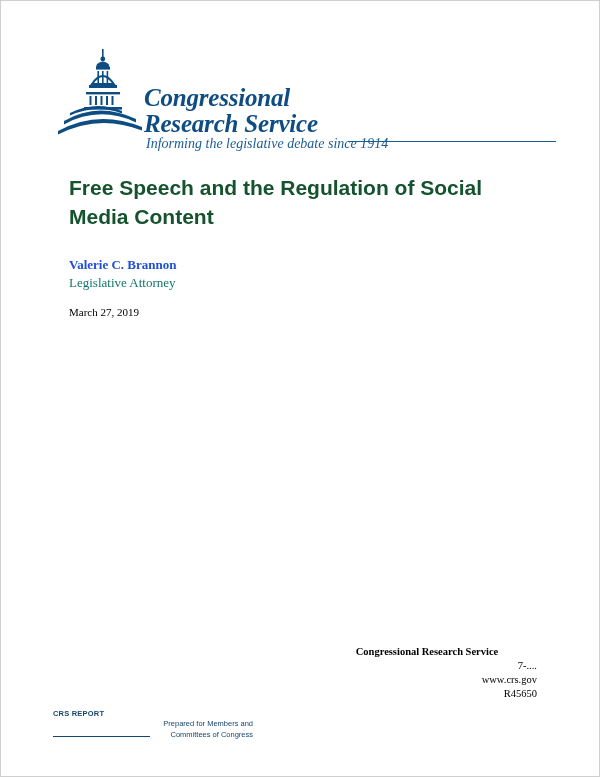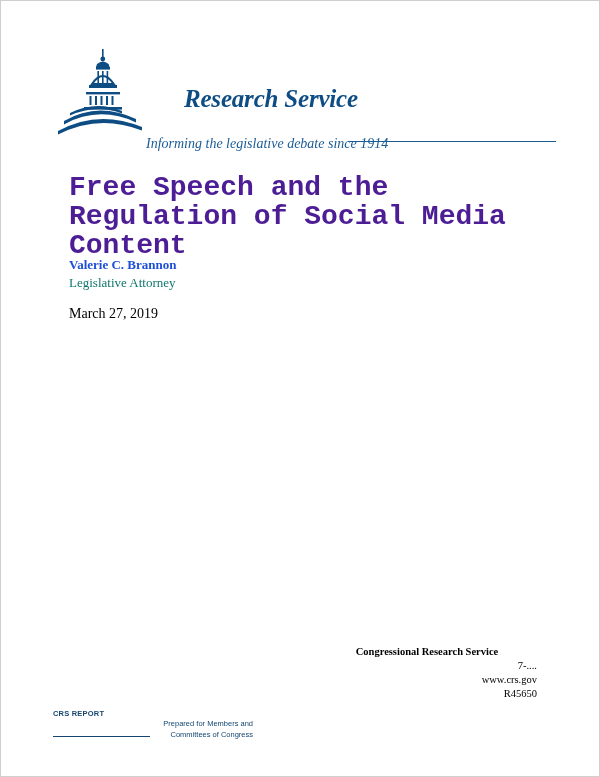--- a/index.html
+++ b/index.html
@@ -46,21 +46,20 @@
     font-family: "Liberation Serif", serif;
     font-style: italic;
     font-weight: bold;
     color: #0e4d84;
     font-size: 25px;
     line-height: 25px;
     letter-spacing: -0.2px;
   }
   .logo-line2 {
     margin-top: 1px;
-    margin-left: 40px;
   }
   .logo-tagline {
     position: absolute;
     left: 90px;
     top: 91px;
     font-family: "Liberation Serif", serif;
     font-style: italic;
     font-size: 14px;
     color: #1a5c96;
     white-space: nowrap;
@@ -73,25 +72,25 @@
     height: 1px;
     background: #1a5c96;
   }
 
   
   .title {
     position: absolute;
     left: 68px;
     top: 172px;
     width: 470px;
-    font-family: Liberation Mono, monospace;
-    font-weight: bold;
-    font-size: 28px;
+    font-family: Liberation Sans, sans-serif;
+    font-weight: bold;
+    font-size: 21px;
     line-height: 29px;
-    color: #4c1d95;
+    color: #14532d;
   }
   .author {
     position: absolute;
     left: 68px;
     top: 256px;
     font-family: "Liberation Serif", serif;
     font-weight: bold;
     font-size: 13px;
     color: #1d4ed8;
   }
@@ -101,21 +100,21 @@
     top: 274px;
     font-family: "Liberation Serif", serif;
     font-size: 13px;
     color: #0f766e;
   }
   .doc-date {
     position: absolute;
     left: 68px;
     top: 305px;
     font-family: "Liberation Serif", serif;
-    font-size: 14px;
+    font-size: 11px;
     color: #000000;
   }
 
   
   .colophon {
     position: absolute;
     right: 62px;
     top: 644px;
     width: 220px;
     text-align: right;
@@ -188,20 +187,21 @@
           <rect x="55.5" y="49" width="2" height="9"></rect>
           <rect x="28" y="60" width="38" height="2.6"></rect>
           <path d="M8 74 q34 -20 72 -2 l0 3.4 q-37 -17 -72 2 z"></path>
           <path d="M2 84 q40 -22 84 -4 l0 3.6 q-43 -17 -84 4 z"></path>
           <path d="M14 66 q26 -13 52 -2 l0 2.6 q-26 -10 -52 2 z"></path>
         </g>
       </svg>
     </div>
 
     <div class="logo-text">
+      <div class="logo-line1">Congressional</div>
       <div class="logo-line2">Research Service</div>
     </div>
 
     <div class="logo-tagline">Informing the legislative debate since 1914</div>
     <div class="masthead-rule"></div>
   </div>
 
   <div class="title">Free Speech and the Regulation of Social Media Content</div>
   <div class="author">Valerie C. Brannon</div>
   <div class="author-title">Legislative Attorney</div>

